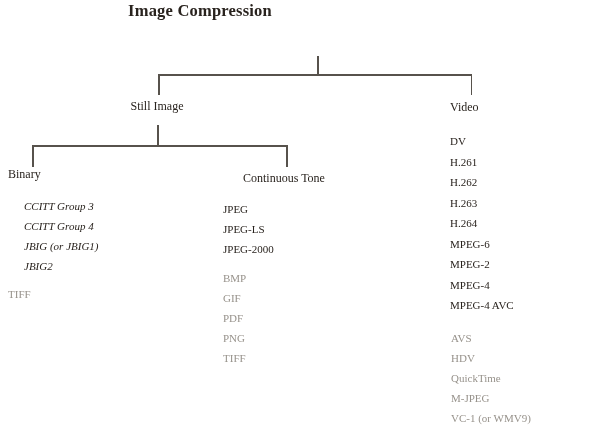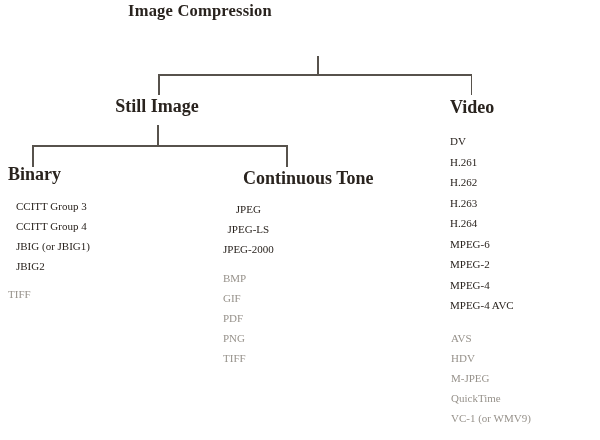--- a/index.html
+++ b/index.html
@@ -20,21 +20,21 @@
     overflow: hidden;
   }
   .line { position: absolute; background: var(--connector); }
   .title {
     left: 120px; top: 12px; width: 400px;
     text-align: center; font-weight: bold;
     font-size: 16.5px; line-height: 22px;
     letter-spacing: 0.2px;
   }
   .branch-head {
-    position: absolute; font-weight: bold; font-size: 18px; line-height: 20px;
+    position: absolute; font-weight: normal; font-size: 12px; line-height: 20px;
     white-space: nowrap;
   }
   .list {
     position: absolute; font-size: 11px; line-height: 20px; white-space: nowrap;
   }
   .list.muted { color: var(--muted-text); }
   .list .item { height: inherit; }
   .v-list-tall { line-height: 20.5px; }
 </style>
 </head>
@@ -52,32 +52,32 @@
   <div class="line" style="left:470.5px; top:74px; width:1.5px; height:21px;"></div>
 
   <div class="branch-head" style="left:92px; top:96px; width:130px; text-align:center;">Still Image</div>
 
   <div class="line" style="left:157px; top:125px; width:1.5px; height:20px;"></div>
   <div class="line" style="left:32px; top:145px; width:255.5px; height:1.5px;"></div>
   <div class="line" style="left:32px; top:145px; width:1.5px; height:22px;"></div>
   <div class="line" style="left:286px; top:145px; width:1.5px; height:22px;"></div>
 
   <div class="branch-head" style="left:8px; top:164px;">Binary</div>
-  <div class="list" style="left:16px; top:196px;">
+  <div class="list" style="left:24px; top:196px;font-style:italic;">
       <div class="item">CCITT Group 3</div>
       <div class="item">CCITT Group 4</div>
       <div class="item">JBIG (or JBIG1)</div>
       <div class="item">JBIG2</div>
     </div>
   <div class="list muted" style="left:8px; top:284px;">
       <div class="item">TIFF</div>
     </div>
 
   <div class="branch-head" style="left:222px; top:168px;margin-left:21px;">Continuous Tone</div>
-  <div class="list" style="left:223px; top:199px;text-align:center;">
+  <div class="list" style="left:223px; top:199px;">
       <div class="item">JPEG</div>
       <div class="item">JPEG-LS</div>
       <div class="item">JPEG-2000</div>
     </div>
   <div class="list muted" style="left:223px; top:268px;">
       <div class="item">BMP</div>
       <div class="item">GIF</div>
       <div class="item">PDF</div>
       <div class="item">PNG</div>
       <div class="item">TIFF</div>
@@ -91,18 +91,18 @@
       <div class="item">H.263</div>
       <div class="item">H.264</div>
       <div class="item">MPEG-6</div>
       <div class="item">MPEG-2</div>
       <div class="item">MPEG-4</div>
       <div class="item">MPEG-4 AVC</div>
     </div>
   <div class="list muted" style="left:451px; top:328px;">
       <div class="item">AVS</div>
       <div class="item">HDV</div>
+      <div class="item">QuickTime</div>
       <div class="item">M-JPEG</div>
-      <div class="item">QuickTime</div>
       <div class="item">VC-1 (or WMV9)</div>
     </div>
 
 </div>
 
 </body></html>

